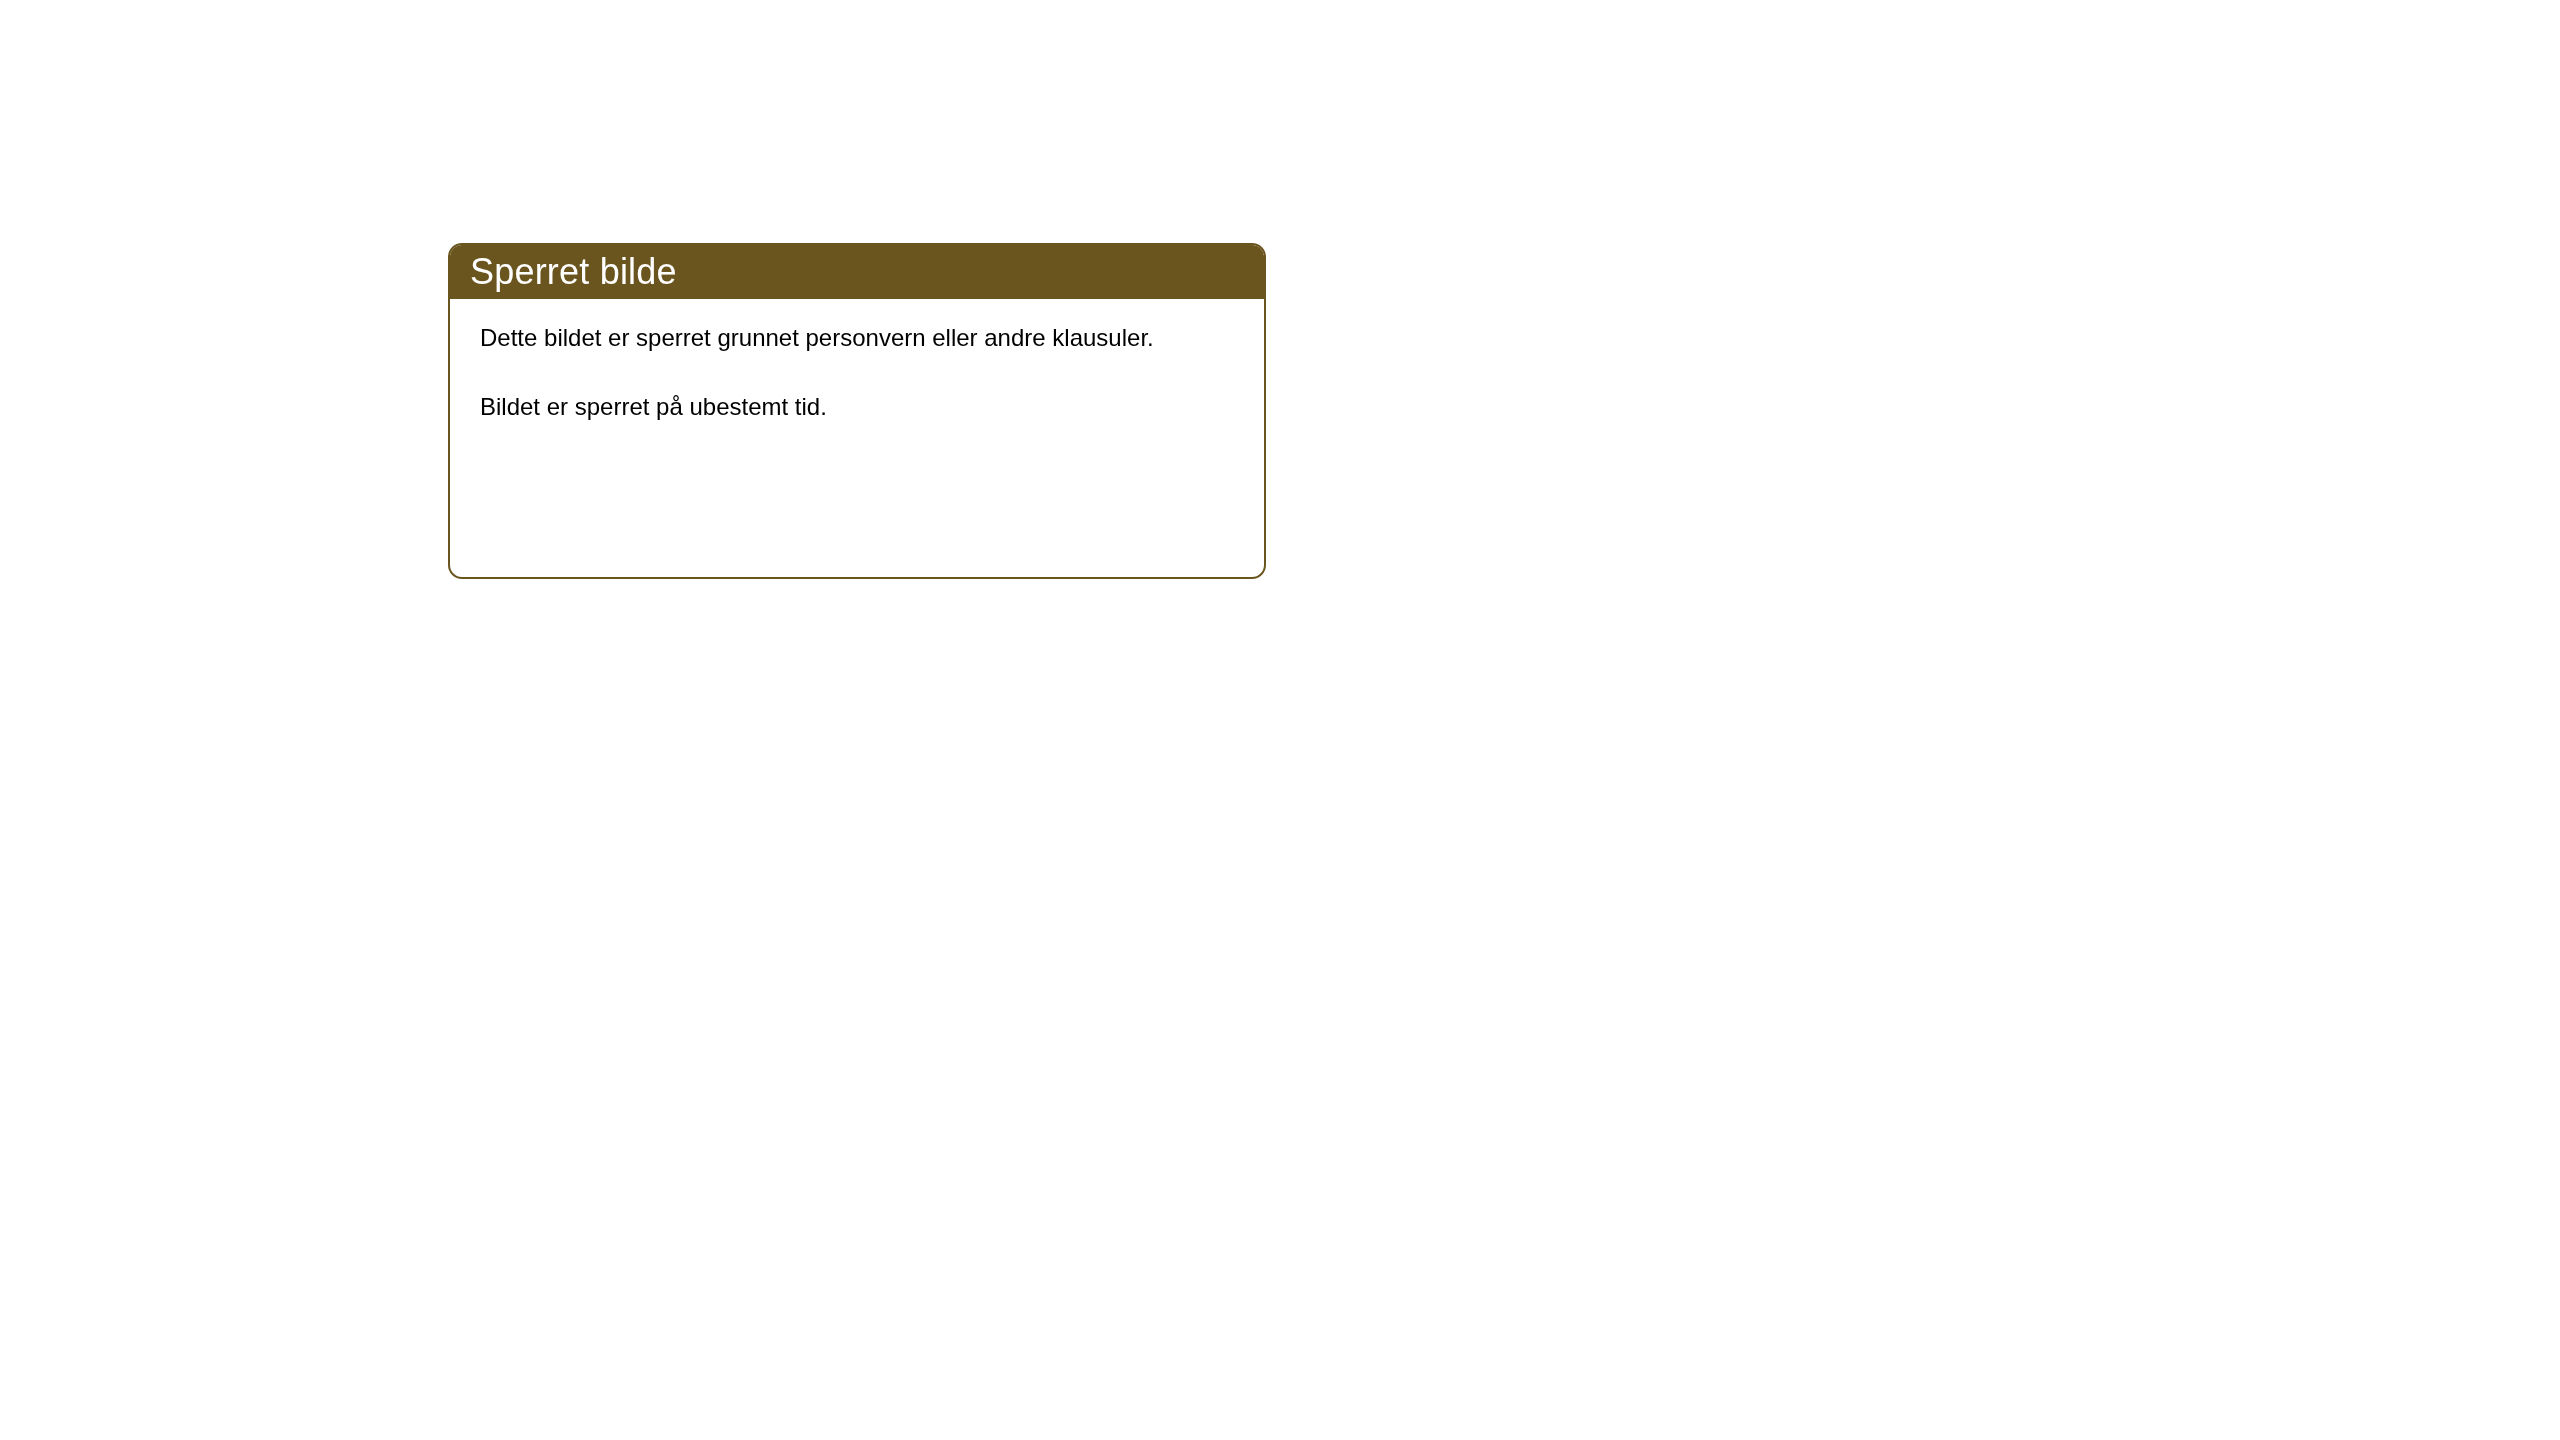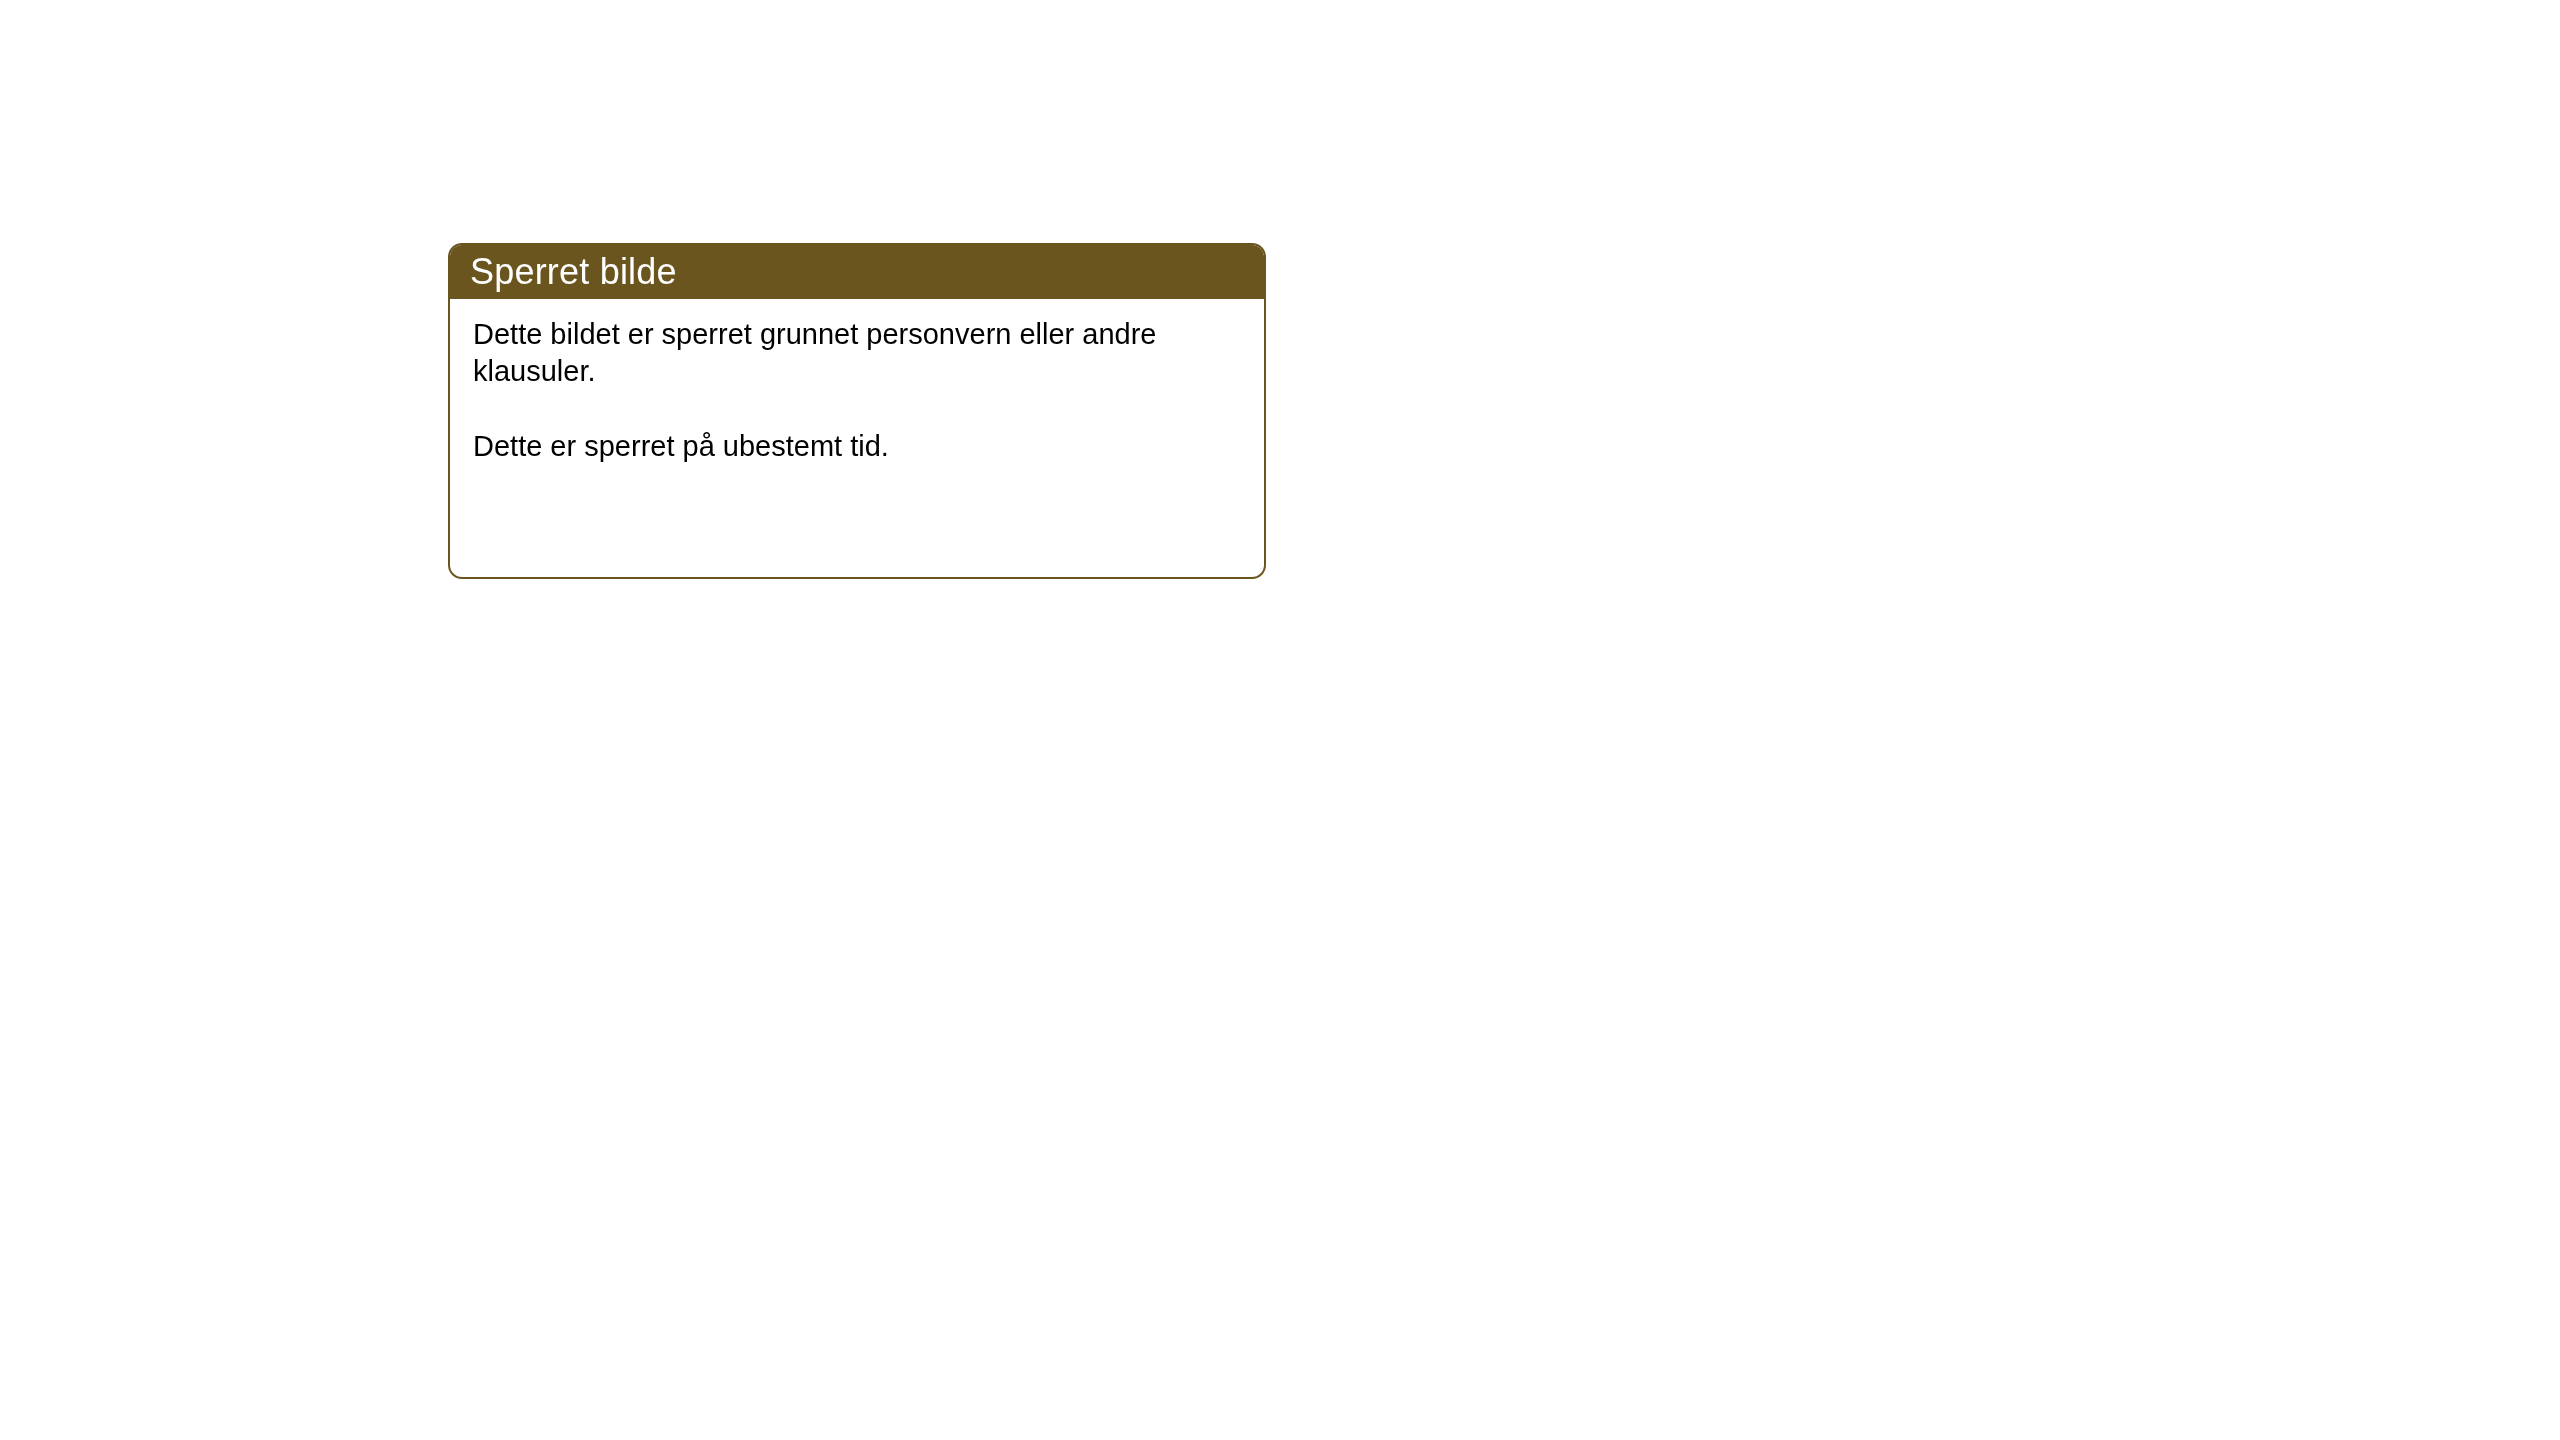--- a/index.html
+++ b/index.html
@@ -71,24 +71,24 @@
   }
 
   .card-body {
     box-sizing: border-box;
     padding: 16px 24px 20px 22px;
   }
 
   .card-paragraph {
     color: #000000;
     font-family: "Liberation Sans", sans-serif;
-    font-size: 29px;
+    font-size: 24px;
     font-weight: 400;
     line-height: 1.28;
-    margin: 1px;
+    margin: 8px;
     white-space: pre-wrap;
   }
 
   .card-paragraph + .card-paragraph {
     margin-top: 38px;
   }
 
   .card-en .card-paragraph + .card-paragraph {
     margin-top: 38px;
   }
@@ -97,18 +97,18 @@
 <body>
 
 <div class="stage">
 
   <div class="notice-card card-no">
     <div class="card-header">
       <span class="card-title">Sperret bilde</span>
     </div>
     <div class="card-body">
       <p class="card-paragraph">Dette bildet er sperret grunnet personvern eller andre klausuler.</p>
-      <p class="card-paragraph">Dette er sperret på ubestemt tid.</p>
+      <p class="card-paragraph">Bildet er sperret på ubestemt tid.</p>
     </div>
   </div>
 
 
 </div>
 
 </body></html>

